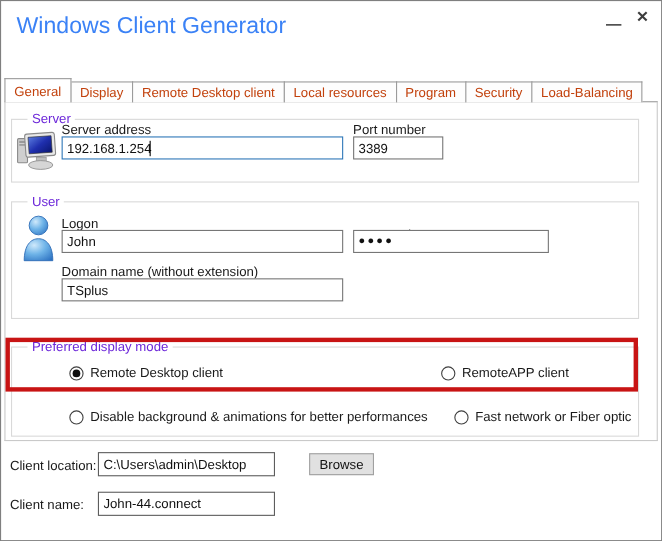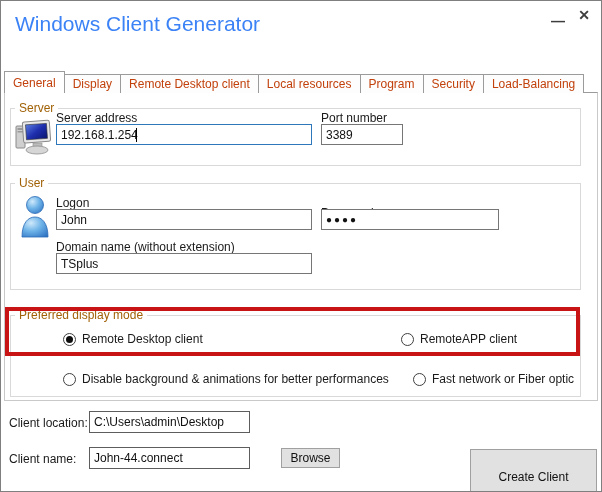--- a/index.html
+++ b/index.html
@@ -16,43 +16,43 @@
   .minimize{padding-top:6px;}
   
   .tabs{left:3px;top:70px;display:flex;align-items:flex-end;font-size:12px;z-index:3;}
   .tab{box-sizing:border-box;border:1px solid #9b9b9b;border-bottom:none;background:#fdfdfd;
     padding:2px 8px 2px;height:19px;white-space:nowrap;margin-left:-1px;color:#c2410c;}
   .tab.active{height:22px;padding-top:4px;background:#ffffff;position:relative;z-index:4;margin-left:0;}
   .panel{left:3px;top:91px;width:594px;height:309px;box-sizing:border-box;background:#fff;
     border:1px solid #c9c9c9;border-top-color:#9b9b9b;}
   
   .groupbox{box-sizing:border-box;border:1px solid #d9d9d9;background:#fff;z-index:2;}
-  .gb-label{position:absolute;top:-8px;left:4px;background:#fff;padding:0 4px;font-size:12px;
-    color:#a16207;white-space:nowrap;}
+  .gb-label{position:absolute;top:-8px;left:14px;background:#fff;padding:0 4px;font-size:12px;
+    color:#6d28d9;white-space:nowrap;}
   .gb-server{left:9px;top:107px;width:571px;height:58px;}
   .gb-user{left:9px;top:182px;width:571px;height:107px;}
   .gb-pdm{left:9px;top:314px;width:571px;height:82px;}
   .field-label{font-size:12px;white-space:nowrap;z-index:2;}
   input.tbox{position:absolute;box-sizing:border-box;border:1px solid #767676;background:#fff;
     font-family:"Liberation Sans", sans-serif;font-size:12px;padding:2px 4px;color:#111;z-index:2;}
   input.focused{border:1px solid #2e77b8;}
   input.dots{font-size:10px;letter-spacing:2px;font-weight:bold;}
   .caret{width:1px;height:14px;background:#000;z-index:3;}
   
   .highlight{left:4px;top:306px;width:575px;height:49px;box-sizing:border-box;
     border:4px solid #c81414;z-index:6;pointer-events:none;}
   
   .radio-option{display:flex;align-items:center;gap:6px;font-size:12px;z-index:2;white-space:nowrap;}
   .radio{width:13px;height:13px;box-sizing:border-box;border:1px solid #3f3f3f;border-radius:50%;
     background:#fff;position:relative;flex:0 0 auto;}
   .radio.checked::after{content:"";position:absolute;inset:2px;background:#0d0d0d;border-radius:50%;}
   
   .btn{position:absolute;box-sizing:border-box;background:#e1e1e1;border:1px solid #a0a0a0;
     font-family:"Liberation Sans", sans-serif;font-size:12px;color:#111;display:flex;
-    align-items:center;justify-content:center;cursor:default;margin-top:36px;}
+    align-items:center;justify-content:center;cursor:default;}
   .btn-browse{left:280px;top:411px;width:59px;height:20px;}
   .btn-create{left:469px;top:412px;width:127px;height:56px;}
   svg{display:block;}
 </style>
 </head>
 <body>
 
 <div class="dialog">
 
   <div class="abs title">Windows Client Generator</div>
@@ -149,15 +149,14 @@
     <span>Fast network or Fiber optic</span>
   </div>
 
   <div class="abs field-label" style="left:8px;top:415px;">Client location:</div>
   <input class="tbox" style="left: 88px; top: 410px; width: 161px; height: 22px; border-color: rgb(93, 93, 93);" type="text" value="C:\Users\admin\Desktop">
   <div class="btn btn-browse">Browse</div>
 
   <div class="abs field-label" style="left:8px;top:451px;">Client name:</div>
   <input class="tbox" style="left: 88px; top: 446px; width: 161px; height: 22px; border-color: rgb(93, 93, 93);" type="text" value="John-44.connect">
 
-  <div class="btn btn-create">Create Client</div>
 
 </div>
 
 </body></html>

